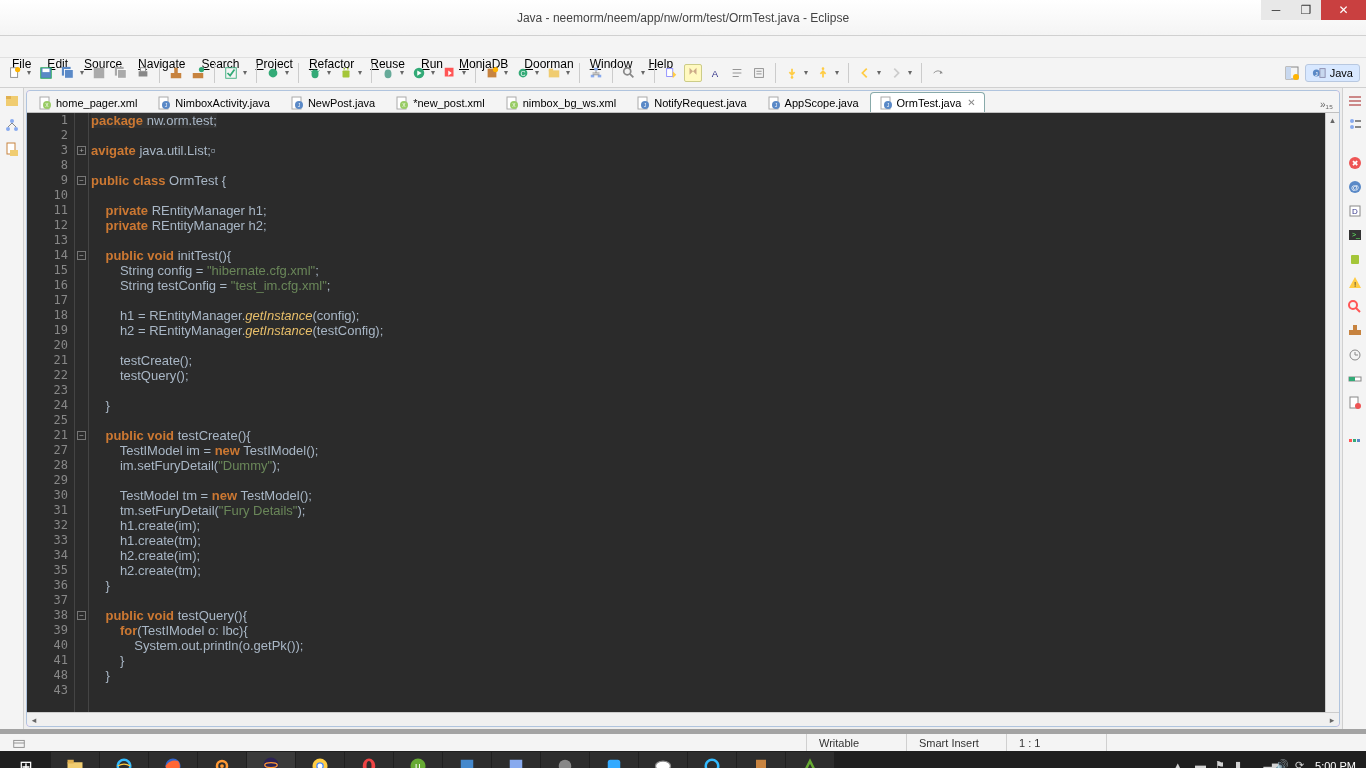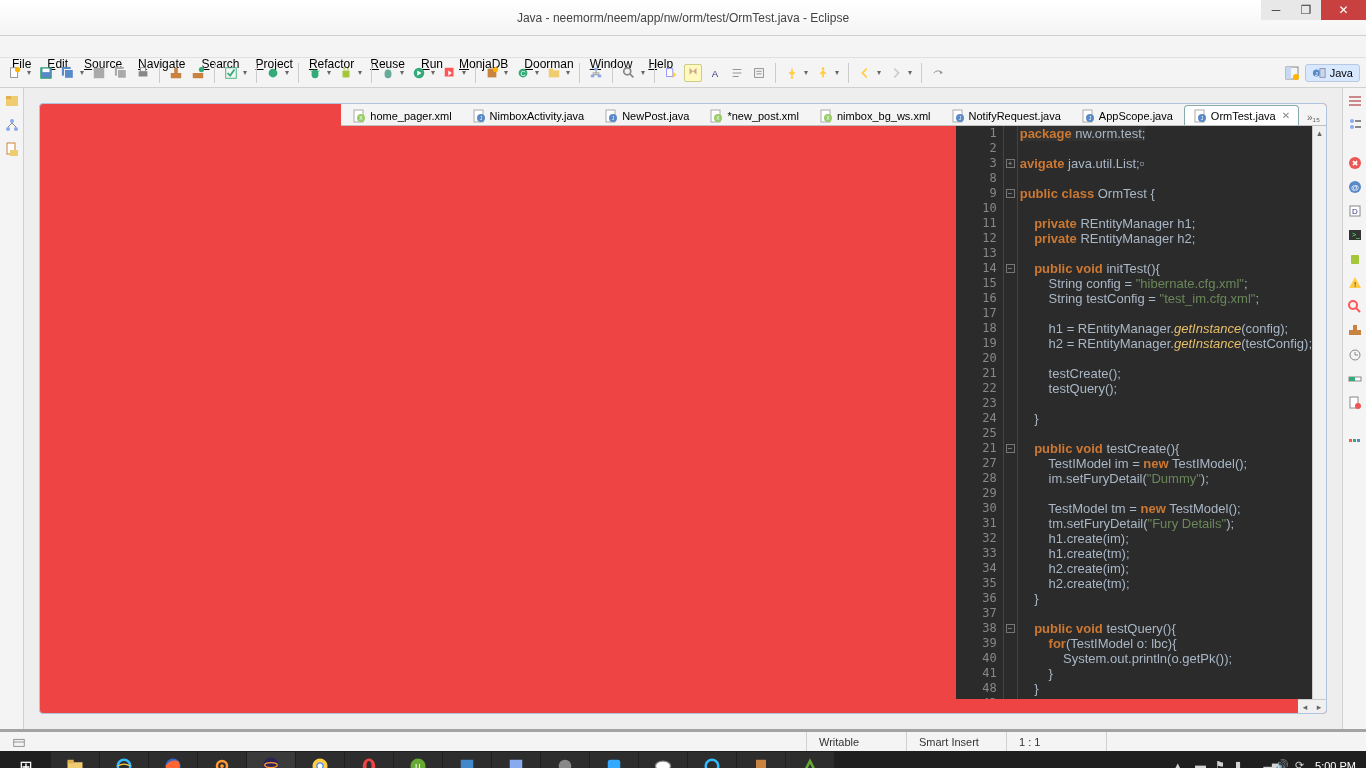--- a/index.html
+++ b/index.html
@@ -24,21 +24,21 @@
 .tb-drop { width:8px; height:18px; display:inline-flex; align-items:center; justify-content:center; color:#666; font-size:8px; margin-left:-3px; }
 .spacer { flex:1; }
 .perspective-box { display:flex; align-items:center; border:1px solid #b8c8e0; border-radius:3px; background:#d8e8ff; padding:1px 6px; font-size:11px; gap:4px; }
 .persp-open { width:18px; height:18px; display:flex; align-items:center; justify-content:center; }
 
 .workbench { display:flex; height: calc(768px - 23px - 22px - 30px - 22px - 30px); background:#eee; }
 .left-trim, .right-trim { width:24px; background:#f4f4f4; border-right:1px solid #d0d0d0; display:flex; flex-direction:column; align-items:center; padding-top:4px; gap:6px; }
 .right-trim { border-right:none; border-left:1px solid #d0d0d0; }
 .trim-btn { width:18px; height:18px; display:flex; align-items:center; justify-content:center; }
 
-.editor-region { flex:1; display:flex; flex-direction:column; background:#ef4444; position:relative; border:1px solid #b0c4de; margin:15px; border-radius:4px; overflow:hidden;align-items:flex-end; }
+.editor-region { flex:1; display:flex; flex-direction:column; background:#f0abfc; position:relative; border:1px solid #b0c4de; margin:2px; border-radius:4px; overflow:hidden; }
 .tab-bar { height:22px; background:#f4f4f4; display:flex; align-items:flex-end; border-bottom:1px solid #c0c0c0; padding-left:2px; overflow:hidden; }
 .ed-tab { height:20px; display:flex; align-items:center; gap:4px; padding:0 8px; font-size:11px; background:#f4f4f4; border:1px solid transparent; border-bottom:none; white-space:nowrap; cursor:default; margin-right:2px; }
 .ed-tab.active { background:#fff; border:1px solid #8aa; border-top-left-radius:4px; border-top-right-radius:4px; border-bottom:none; }
 .ed-tab .ico { width:14px; height:14px; display:inline-flex; align-items:center; justify-content:center; }
 .ed-tab .close { font-size:10px; color:#888; margin-left:2px; }
 .tab-overflow { margin-left:auto; font-size:10px; color:#666; padding:2px 6px; }
 
 .code-wrap { flex:1; display:flex; background:#2b2b2b; overflow:hidden; position:relative; }
 .gutter { width:48px; background:#2b2b2b; border-right:1px solid #444; padding-top:0; text-align:right; }
 .gutter div { font-family:"Consolas",monospace; font-size:12px; line-height:15px; color:#888; padding-right:6px; height:15px; }
@@ -49,21 +49,21 @@
 pre.code .str { color:#6a8759; }
 pre.code .mtd { color:#e8bf6a; font-style:italic; }
 .hl-line { background:#323232; }
 .ovr { width:14px; background:#f0f0f0; border-left:1px solid #ccc; position:relative; }
 .ovr-up { position:absolute; top:0; left:0; right:0; height:14px; display:flex; align-items:center; justify-content:center; font-size:9px; color:#666; }
 
 .hscroll { height:14px; background:#f0f0f0; border-top:1px solid #ccc; display:flex; align-items:center; }
 .hscroll .arrow { width:14px; text-align:center; font-size:9px; color:#666; }
 .hscroll .track { flex:1; }
 
-.status-bar { height:22px; background:#f4f4f4; border-top:3px solid #a3a3a3; display:flex; align-items:flex-start; font-size:11px; color:#333; }
+.status-bar { height:22px; background:#f4f4f4; border-top:5px solid #a3a3a3; display:flex; align-items:flex-start; font-size:11px; color:#333; }
 .status-seg { padding:0 12px; border-left:1px solid #d0d0d0; height:100%; display:flex; align-items:center; }
 .status-seg.first { border-left:none; flex:0 0 30px; }
 .status-spacer { flex:1; }
 
 .taskbar { height:30px; background:#1f1f1f; display:flex; align-items:center; padding:0 2px; }
 .task-item { width:48px; height:28px; display:flex; align-items:center; justify-content:center; margin-right:1px; background:#2d2d2d; }
 .task-item.start { background:#1f1f1f; color:#fff; font-size:16px; }
 .task-item.active { background:#3a3a3a; border-bottom:2px solid #5af; }
 .tray { margin-left:auto; display:flex; align-items:center; gap:6px; color:#fff; font-size:11px; padding-right:8px; }
 .tray .icon { width:14px; height:14px; opacity:.8; }

